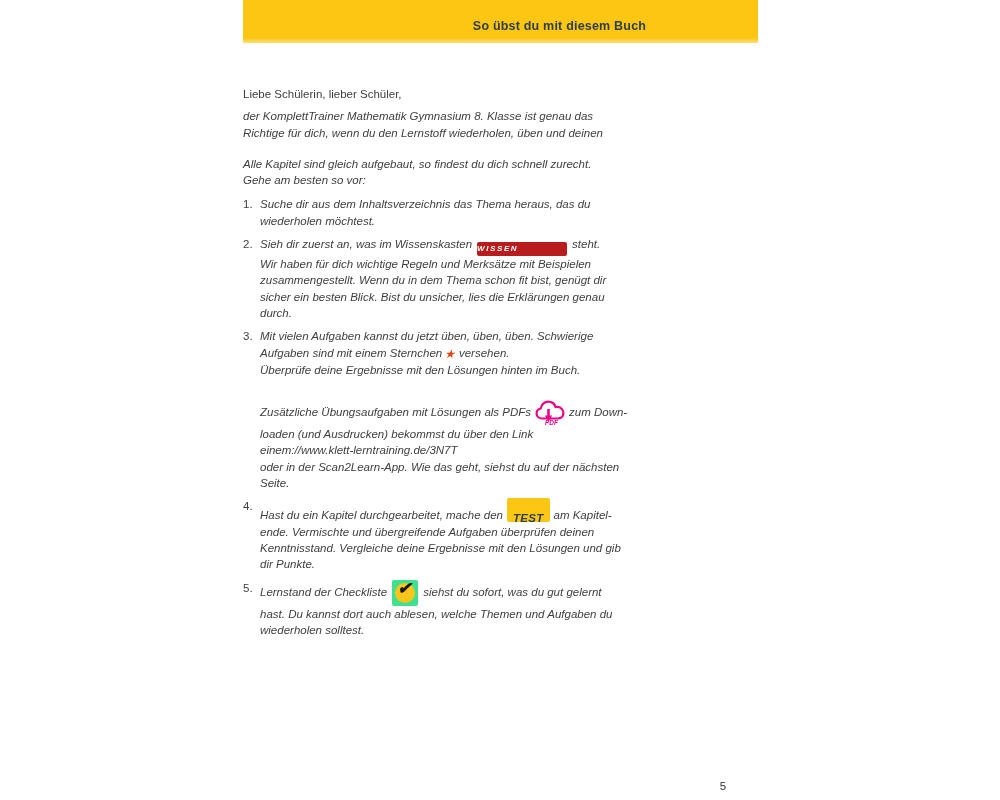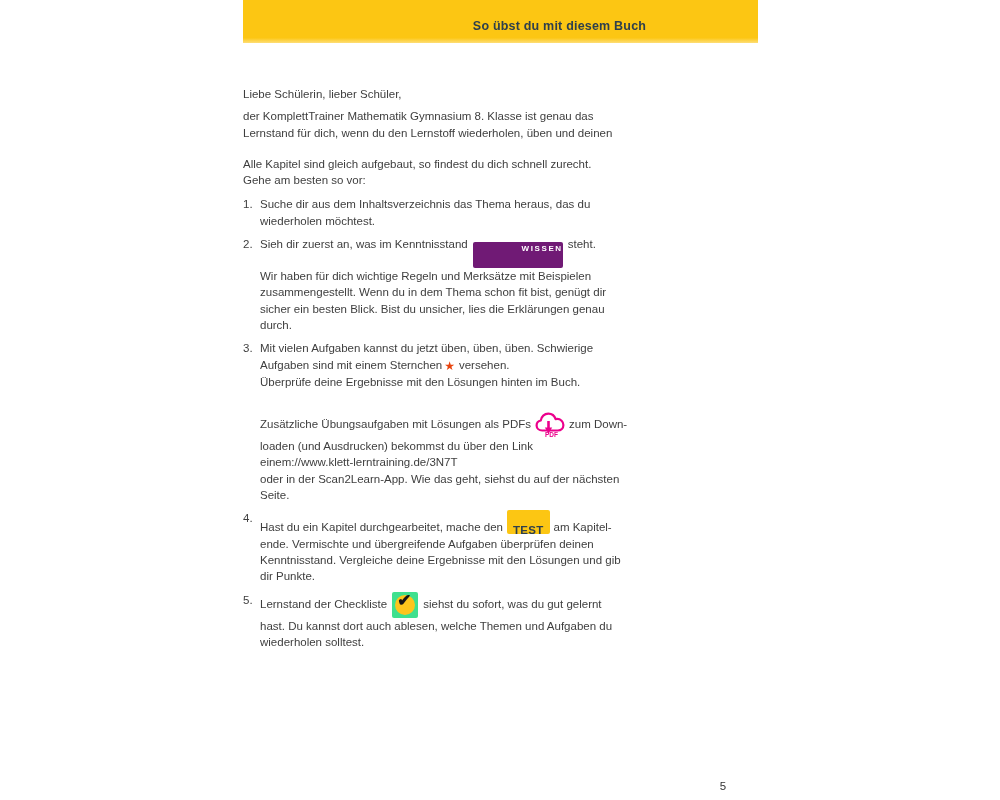--- a/index.html
+++ b/index.html
@@ -21,27 +21,27 @@
     position:absolute; left:243px; top:86px; width:404px;
     font-size:11.5px; line-height:16.3px; color:#3e3e3e;
   }
   .salutation { margin-bottom:6px; }
   .para1 { margin-bottom:15px; }
   .para2 { margin-bottom:8px; }
   .list-item { display:flex; margin-bottom:7px; }
   .num { width:17px; flex-shrink:0; }
   .item-body { flex:1; }
   .subpara { margin-top:21px; }
-  .ln { min-height:16.3px; }
+  .ln { min-height:16.3px;font-style:italic; }
 
   .badge-wissen {
-    display:inline-block; width:90px; height:26px; margin:0 5px;
-    background:#701a75; border-radius:2px; vertical-align:-3px;
+    display:inline-block; width:90px; height:14px; margin:0 5px;
+    background:#b91c1c; border-radius:2px; vertical-align:-3px;
     color:#ffffff; font-size:8px; font-weight:700; letter-spacing:1.6px;
-    text-align:right; line-height:14px;
+    text-align:left; line-height:14px;
   }
   .badge-test {
     display:inline-block; height:16px; padding:12px 6px; margin:0 4px;
     background:#fcc613; border-radius:2px; vertical-align:-3px;
     color:#2e3f4c; font-size:11.5px; font-weight:700; line-height:16px;
     letter-spacing:0.3px;
   }
   .star { color:#e8430d; font-size:12px; margin:0 4px 0 2px; vertical-align:-1px; }
 
   .pdf-cloud { display:inline-block; vertical-align:middle; margin:0 4px; }
@@ -71,40 +71,40 @@
   <div class="header-bar">
     <span class="header-title">So übst du mit diesem Buch</span>
   </div>
 
   <div class="content">
 
     <div class="salutation">Liebe Schülerin, lieber Schüler,</div>
 
     <div class="para1">
       <div class="ln">der KomplettTrainer Mathematik Gymnasium 8. Klasse ist genau das</div>
-      <div class="ln">Lernstand für dich, wenn du den Lernstoff wiederholen, üben und deinen</div>
+      <div class="ln">Richtige für dich, wenn du den Lernstoff wiederholen, üben und deinen</div>
     </div>
 
     <div class="para2">
       <div class="ln">Alle Kapitel sind gleich aufgebaut, so findest du dich schnell zurecht.</div>
       <div class="ln">Gehe am besten so vor:</div>
     </div>
 
     <div class="list-item">
       <div class="num">1.</div>
       <div class="item-body">
         <div class="ln">Suche dir aus dem Inhaltsverzeichnis das Thema heraus, das du</div>
         <div class="ln">wiederholen möchtest.</div>
       </div>
     </div>
 
     <div class="list-item">
       <div class="num">2.</div>
       <div class="item-body">
-        <div class="ln"><span>Sieh dir zuerst an, was im Kenntnisstand</span><span class="badge-wissen">WISSEN</span><span>steht.</span></div>
+        <div class="ln"><span>Sieh dir zuerst an, was im Wissenskasten</span><span class="badge-wissen">WISSEN</span><span>steht.</span></div>
         <div class="ln">Wir haben für dich wichtige Regeln und Merksätze mit Beispielen</div>
         <div class="ln">zusammengestellt. Wenn du in dem Thema schon fit bist, genügt dir</div>
         <div class="ln">sicher ein besten Blick. Bist du unsicher, lies die Erklärungen genau</div>
         <div class="ln">durch.</div>
       </div>
     </div>
 
     <div class="list-item">
       <div class="num">3.</div>
       <div class="item-body">

